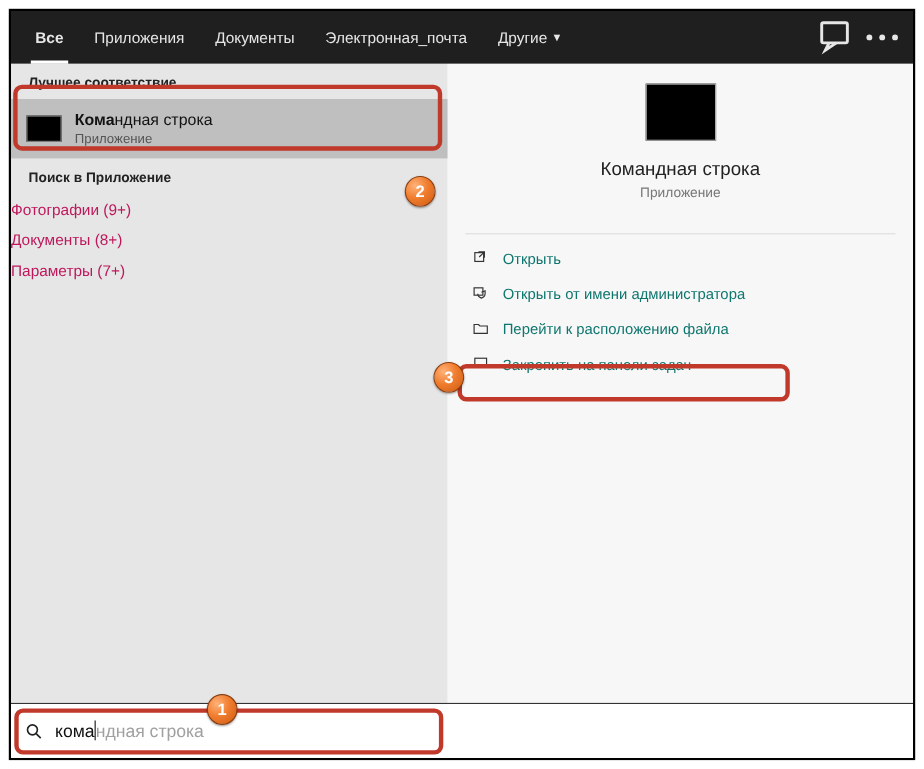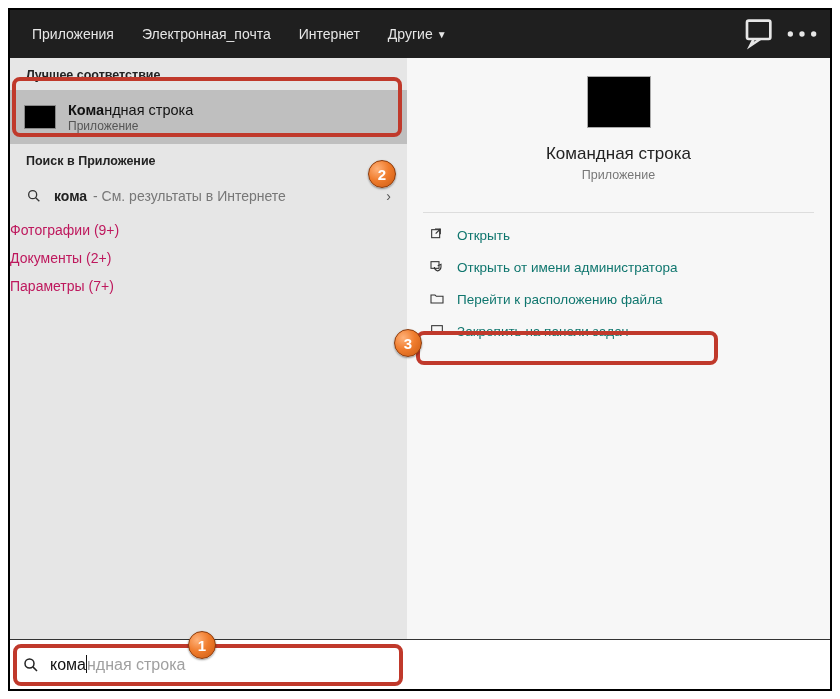--- a/index.html
+++ b/index.html
@@ -58,23 +58,24 @@
   .search-text .typed { color: #111; }
   .search-text .ghost { color: #a0a0a0; }
   .caret { display: inline-block; width: 1px; height: 18px; background: #111; vertical-align: -3px; margin: 0 0 0 0; }
 </style>
 </head>
 <body>
 
 <div class="window">
 
   <div class="topbar">
+    <div class="tab active">Все</div>
     <div class="tab">Приложения</div>
+    <div class="tab">Документы</div>
     <div class="tab">Электронная_почта</div>
-    <div class="tab">Интернет</div>
     <div class="tab">
       <span>Другие</span>
       <span class="chev">▼</span>
     </div>
     <div class="topbar-spacer"></div>
     <div class="top-icon">
       <svg viewBox="0 0 24 24" fill="none" stroke="currentColor" stroke-width="1.6">
           <rect x="3" y="4" width="14" height="11" rx="1"></rect>
           <path d="M7 15l-2 4 6-4"></path>
         </svg>
@@ -98,33 +99,23 @@
         <div class="bm-text">
           <div class="title">
             <span class="hl">Кома</span><span>ндная строка</span>
           </div>
           <div class="sub">Приложение</div>
         </div>
       </div>
 
       <div class="group-header">Поиск в Приложение</div>
 
-      <div class="row">
-        <svg viewBox="0 0 24 24" width="16" height="16" fill="none" stroke="#333" stroke-width="2">
-            <circle cx="10" cy="10" r="6"></circle>
-            <line x1="20" y1="20" x2="14.5" y2="14.5"></line>
-          </svg>
-        <span class="term">
-          <span class="hl">кома</span><span class="subtle"> - См. результаты в Интернете</span>
-        </span>
-        <span class="ri">›</span>
-      </div>
 
       <div class="section-title">Фотографии (9+)</div>
-      <div class="section-title">Документы (2+)</div>
+      <div class="section-title">Документы (8+)</div>
       <div class="section-title">Параметры (7+)</div>
     </div>
 
     <div class="right">
       <div class="preview-icon"></div>
       <div class="preview-title">Командная строка</div>
       <div class="preview-sub">Приложение</div>
       <div class="hr"></div>
 
       <div class="action">

